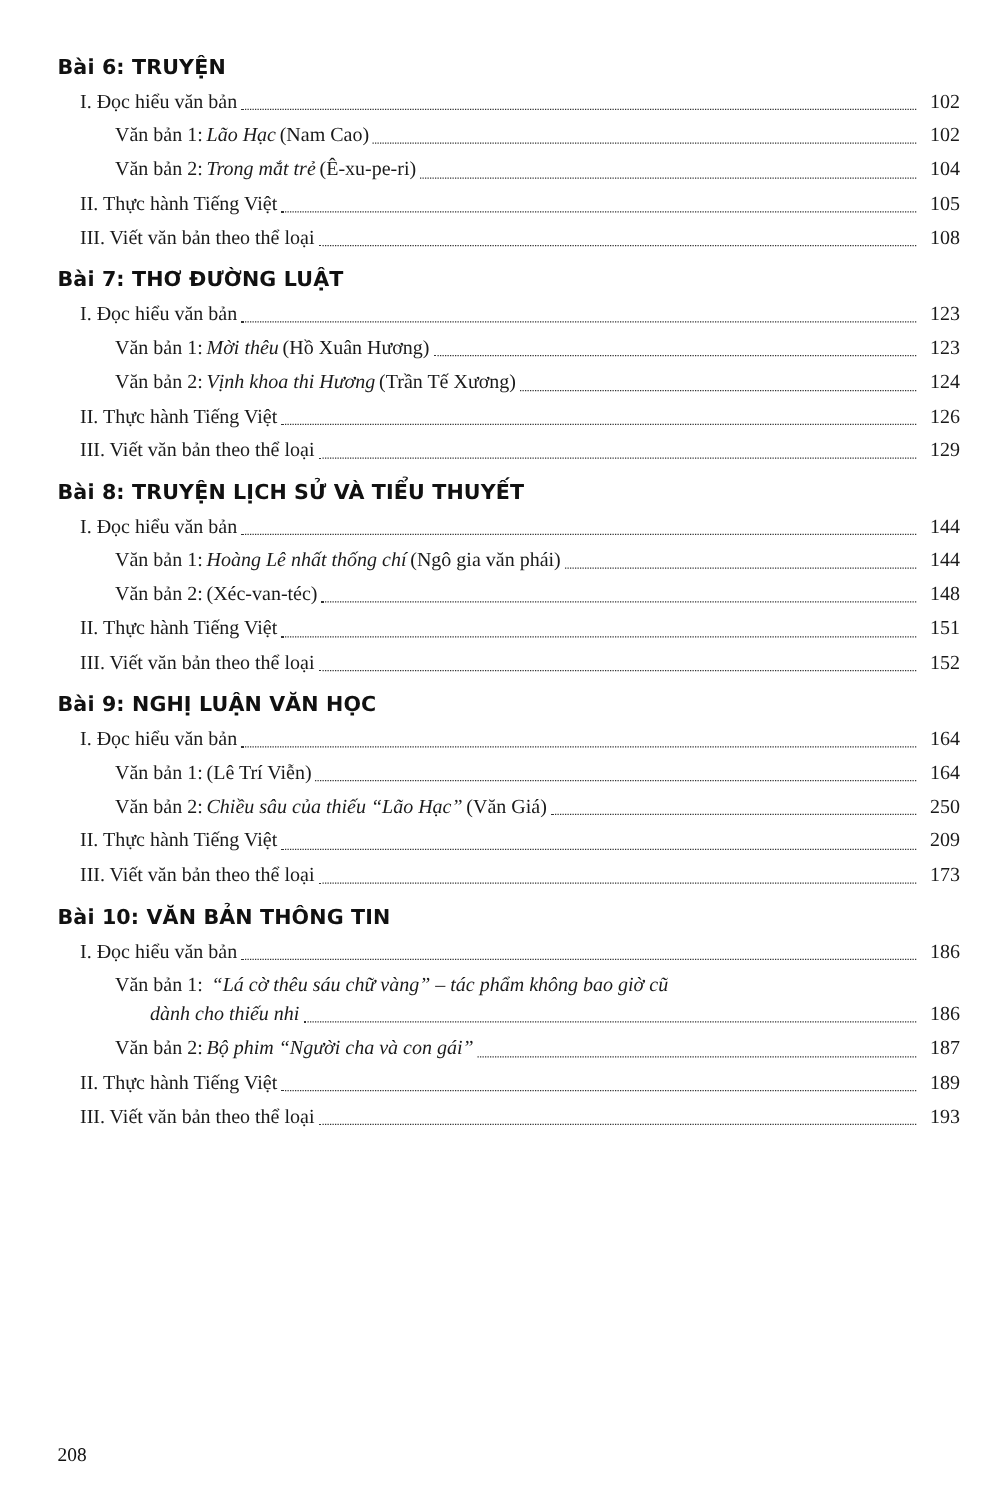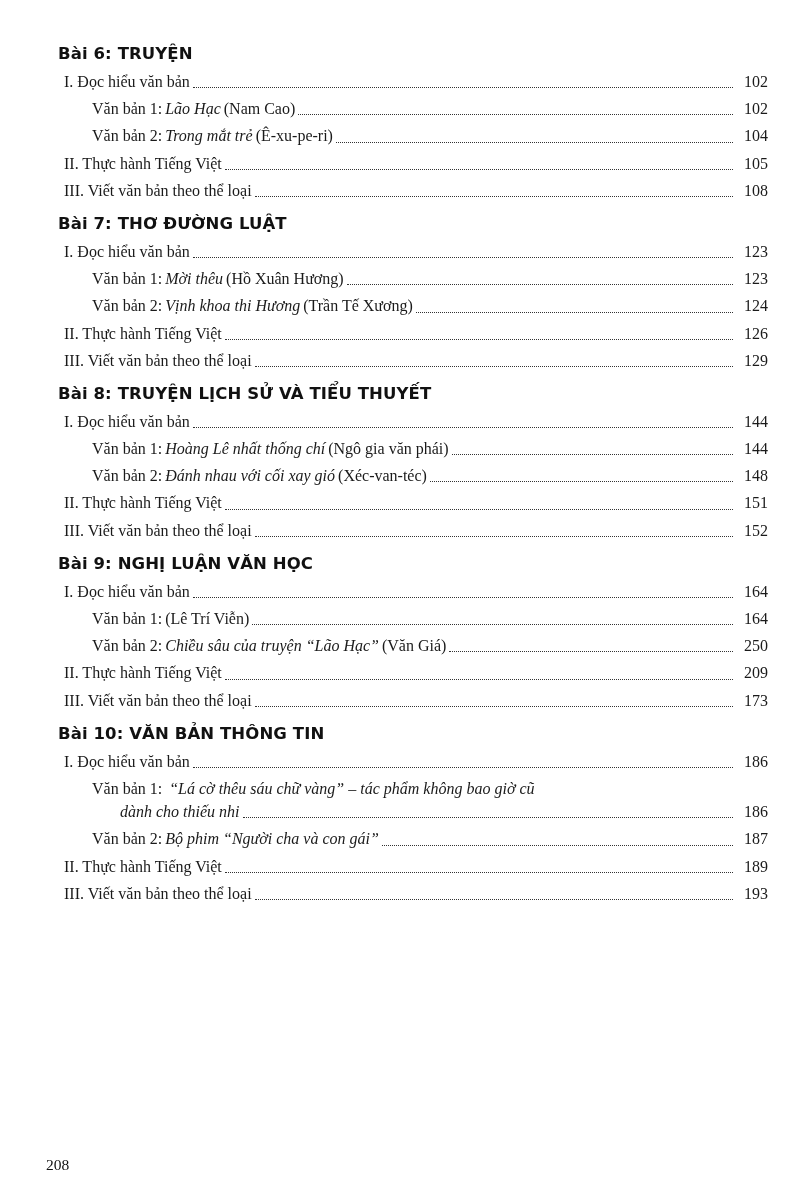--- a/index.html
+++ b/index.html
@@ -27,21 +27,21 @@
   }
   .section {
     margin-bottom: 2px;
   }
   .section-title {
     font-family: "DejaVu Sans", sans-serif;
     font-weight: bold;
     font-size: 16.5px;
     letter-spacing: 0.1px;
     color: #111;
-    margin: 12px 0 7px 16px;
+    margin: 12px 0 7px 4px;
   }
   .section:first-child .section-title {
     margin-top: 4px;
   }
   .entry {
     display: flex;
     align-items: flex-end;
     font-size: 16px;
     line-height: 1.45;
     margin: 4px 0;
@@ -168,21 +168,20 @@
         </div>
         <div class="entry lvl2">
           <span class="txt">Văn bản 1: </span>
           <span class="txt it">Hoàng Lê nhất thống chí</span>
           <span class="txt"> (Ngô gia văn phái)</span>
           <span class="dots"></span>
           <span class="pg">144</span>
         </div>
         <div class="entry lvl2">
           <span class="txt">Văn bản 2: </span>
-          <span class="txt it">Đánh nhau với cối xay gió</span>
           <span class="txt"> (Xéc-van-téc)</span>
           <span class="dots"></span>
           <span class="pg">148</span>
         </div>
         <div class="entry lvl1">
           <span class="txt">II. Thực hành Tiếng Việt</span>
           <span class="dots"></span>
           <span class="pg">151</span>
         </div>
         <div class="entry lvl1">
@@ -199,21 +198,21 @@
           <span class="pg">164</span>
         </div>
         <div class="entry lvl2">
           <span class="txt">Văn bản 1: </span>
           <span class="txt"> (Lê Trí Viễn)</span>
           <span class="dots"></span>
           <span class="pg">164</span>
         </div>
         <div class="entry lvl2">
           <span class="txt">Văn bản 2: </span>
-          <span class="txt it">Chiều sâu của truyện “Lão Hạc”</span>
+          <span class="txt it">Chiều sâu của thiếu “Lão Hạc”</span>
           <span class="txt"> (Văn Giá)</span>
           <span class="dots"></span>
           <span class="pg">250</span>
         </div>
         <div class="entry lvl1">
           <span class="txt">II. Thực hành Tiếng Việt</span>
           <span class="dots"></span>
           <span class="pg">209</span>
         </div>
         <div class="entry lvl1">

